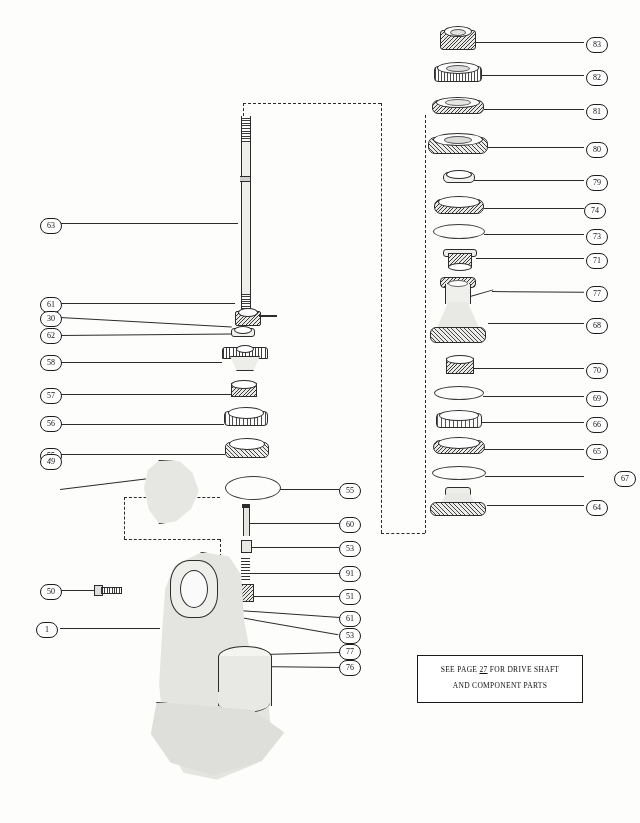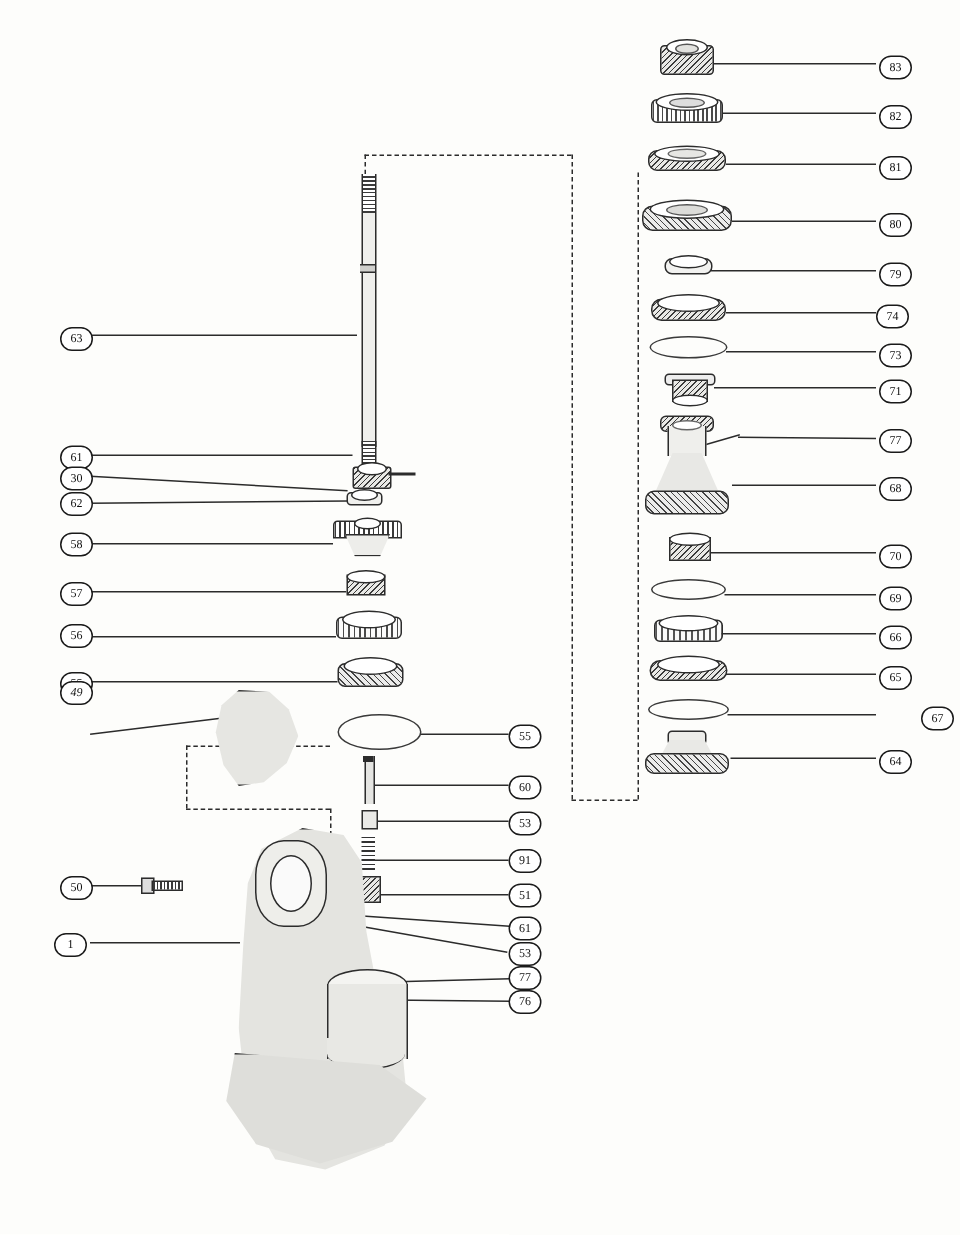--- a/index.html
+++ b/index.html
@@ -361,14 +361,20 @@
   <div class="callout" style="left:339px; top:483px;">55</div>
   <div class="callout" style="left:339px; top:517px;">60</div>
   <div class="callout" style="left:339px; top:541px;">53</div>
   <div class="callout" style="left:339px; top:566px;">91</div>
   <div class="callout" style="left:339px; top:589px;">51</div>
   <div class="callout" style="left:339px; top:611px;">61</div>
   <div class="callout" style="left:339px; top:628px;">53</div>
   <div class="callout" style="left:339px; top:644px;">77</div>
   <div class="callout" style="left:339px; top:660px;">76</div>
 
+  <div class="note-box" style="left:417px; top:655px; width:166px; height:48px;">
+    <div>
+      <span>SEE PAGE </span><u>27</u><span> FOR DRIVE SHAFT</span>
+    </div>
+    <div class="ln2">AND COMPONENT PARTS</div>
+  </div>
 
 </div>
 
 </body></html>

